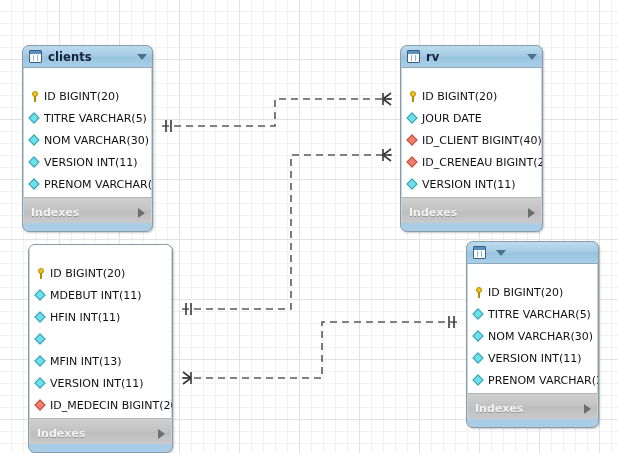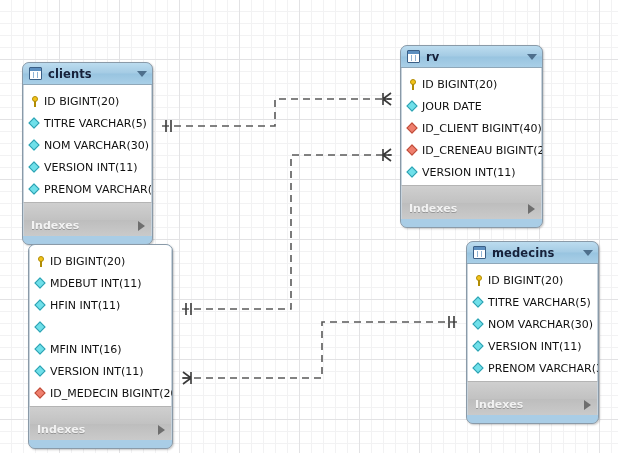--- a/index.html
+++ b/index.html
@@ -109,21 +109,21 @@
   .caret-down {
     width: 0; height: 0;
     flex: 0 0 auto;
     border-left: 5px solid transparent;
     border-right: 5px solid transparent;
     border-top: 6px solid #4e6f8c;
     margin-left: 4px;
   }
   .columns {
     background: #ffffff;
-    padding: 5px 0 2px 0;
+    padding: 17px 0 2px 0;
     border-left: 1px solid #c9d4dd;
     border-right: 1px solid #c9d4dd;
   }
   .col-row {
     height: 22px;
     display: flex;
     align-items: center;
     padding-left: 5px;
     white-space: nowrap;
   }
@@ -174,21 +174,21 @@
     border: 1px solid #2c9fb0;
   }
   .glyph.fk::before {
     background: #ef7f6e;
     border: 1px solid #bd4b37;
   }
   .indexes-bar {
     height: 21px;
     display: flex;
     align-items: center;
-    padding: 12px 6px 0 7px;
+    padding: 4px 6px 0 7px;
     background: linear-gradient(to bottom, #cfcfcf 0%, #c2c2c2 50%, #bdbdbd 51%, #cacaca 100%);
     border-top: 1px solid #b4b4b4;
     border-left: 1px solid #c9d4dd;
     border-right: 1px solid #c9d4dd;
   }
   .indexes-label {
     font-size: 11px;
     font-weight: bold;
     color: #f2f2f2;
     text-shadow: 0 1px 0 rgba(120,120,120,0.6);
@@ -214,21 +214,21 @@
   <svg id="connectors" width="618" height="453" viewBox="0 0 618 453">
       <path class="link" d="M 162 126 L 275 126 L 275 99 L 392 99"></path>
       <path class="cardinality" d=" M 166 120 L 166 132 M 171 120 L 171 132  M 383 93 L 383 105 M 383 99 L 391 93 M 383 99 L 391 99 M 383 99 L 391 105"></path>
       <path class="link" d="M 182 309 L 291 309 L 291 155 L 392 155"></path>
       <path class="cardinality" d=" M 186 303 L 186 315 M 191 303 L 191 315  M 383 149 L 383 161 M 383 155 L 391 149 M 383 155 L 391 155 M 383 155 L 391 161"></path>
       <path class="link" d="M 182 378 L 322 378 L 322 322 L 458 322"></path>
       <path class="cardinality" d=" M 191 372 L 191 384 M 191 378 L 183 372 M 191 378 L 183 378 M 191 378 L 183 384  M 454 316 L 454 328 M 449 316 L 449 328"></path>
     </svg>
 
   <div id="entities">
-      <div class="entity" style="left: 22px; top: 62px; width: 131px;">
+      <div class="entity" style="left: 22px; top: 45px; width: 131px;">
         <div class="entity-header">
           <span class="tbl-icon"></span>
           <span class="entity-title">clients</span>
           <span class="caret-down"></span>
         </div>
         <div class="columns">
           <div class="col-row">
             <span class="glyph pk"></span>
             <span class="col-label">ID BIGINT(20)</span>
           </div>
@@ -301,41 +301,40 @@
           </div>
           <div class="col-row">
             <span class="glyph plain"></span>
             <span class="col-label">HFIN INT(11)</span>
           </div>
           <div class="col-row">
             <span class="glyph plain"></span>
           </div>
           <div class="col-row">
             <span class="glyph plain"></span>
-            <span class="col-label">MFIN INT(16)</span>
+            <span class="col-label">MFIN INT(13)</span>
           </div>
           <div class="col-row">
             <span class="glyph plain"></span>
             <span class="col-label">VERSION INT(11)</span>
           </div>
           <div class="col-row">
             <span class="glyph fk"></span>
             <span class="col-label">ID_MEDECIN BIGINT(20)</span>
           </div>
         </div>
         <div class="indexes-bar">
           <span class="indexes-label">Indexes</span>
           <span class="caret-right"></span>
         </div>
         <div class="entity-foot"></div>
       </div>
       <div class="entity" style="left: 466px; top: 241px; width: 133px;">
         <div class="entity-header">
           <span class="tbl-icon"></span>
-          <span class="entity-title">medecins</span>
           <span class="caret-down"></span>
         </div>
         <div class="columns">
           <div class="col-row">
             <span class="glyph pk"></span>
             <span class="col-label">ID BIGINT(20)</span>
           </div>
           <div class="col-row">
             <span class="glyph plain"></span>
             <span class="col-label">TITRE VARCHAR(5)</span>

